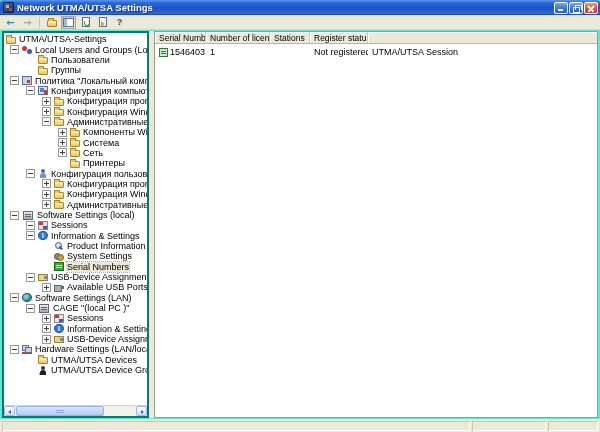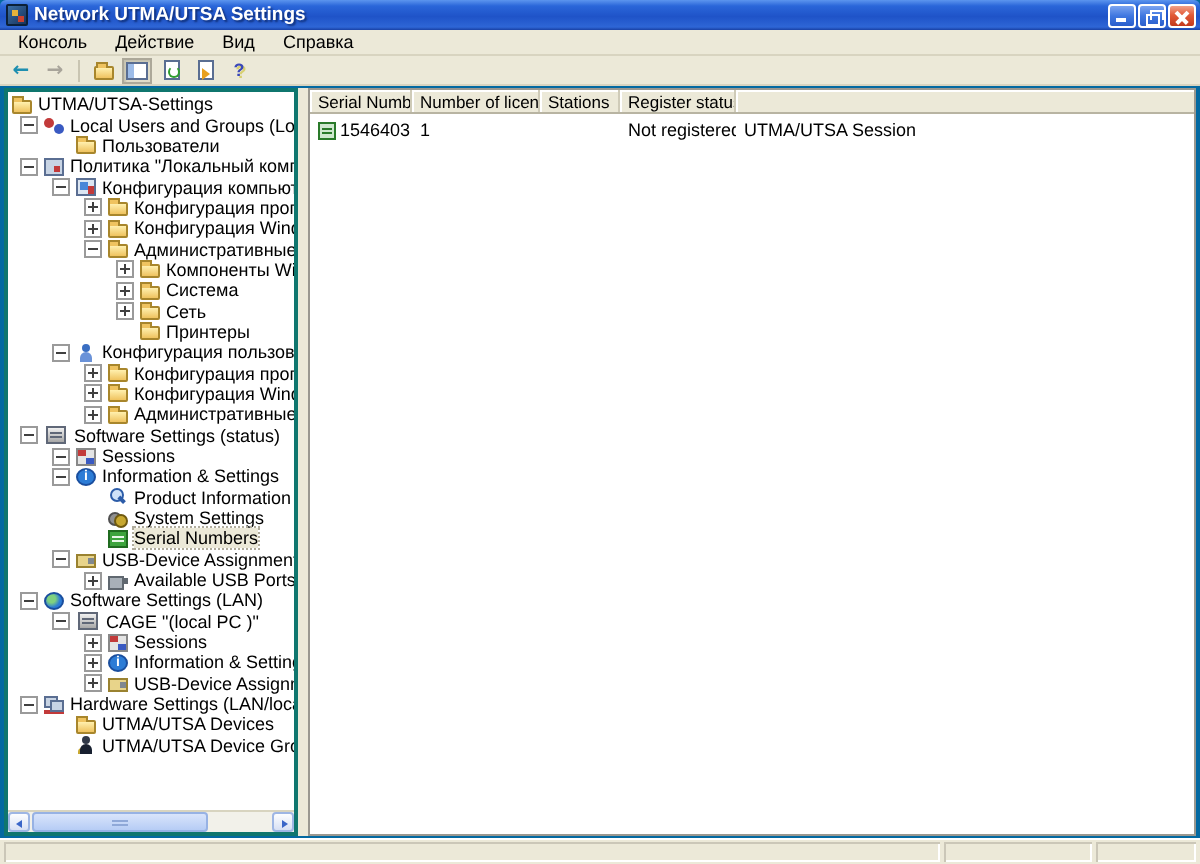--- a/index.html
+++ b/index.html
@@ -1,18 +1,18 @@
 <!DOCTYPE html>
 <html><head>
 <meta charset="utf-8">
 <style>
   * { margin:0; padding:0; box-sizing:border-box; }
   html,body { width:600px; height:432px; overflow:hidden; }
   body { font-family:"Liberation Sans","DejaVu Sans",sans-serif; font-size:9px; color:#000; background:#ECE9D8; }
-  .window { width:600px; height:432px; display:flex; flex-direction:column; background:#0369a1; }
+  .window { width:600px; height:432px; display:flex; flex-direction:column; background:#5eead4; }
 
   
   .titlebar { height:15px; flex:0 0 15px; display:flex; align-items:center; padding:0 2px 0 3px;
     background:linear-gradient(180deg,#5C95EE 0%,#2A66D9 20%,#1F53C8 55%,#2E66D6 90%,#1941A5 100%);
     border-radius:3px 3px 0 0; }
   .app-icon { width:11px; height:11px; flex:0 0 11px; margin-right:3px; position:relative;
     background:linear-gradient(135deg,#3A6EA5,#17335C); border:1px solid #0B2038; border-radius:1px; }
   .app-icon::before { content:''; position:absolute; left:2px; top:2px; width:3px; height:3px; background:#E8B33A; }
   .app-icon::after { content:''; position:absolute; right:1px; bottom:1px; width:3px; height:3px; background:#C84030; }
   .title-text { color:#fff; font-weight:bold; font-size:9.5px; text-shadow:1px 1px 1px #10307A; white-space:nowrap; flex:1 1 auto; }
@@ -136,26 +136,20 @@
   <div class="titlebar">
     <span class="app-icon"></span>
     <span class="title-text">Network UTMA/UTSA Settings</span>
     <span class="winbtns">
       <span class="wbtn min"></span>
       <span class="wbtn restore"></span>
       <span class="wbtn close"></span>
     </span>
   </div>
 
-  <div class="menubar">
-      <span class="menu-item">Консоль</span>
-      <span class="menu-item">Действие</span>
-      <span class="menu-item">Вид</span>
-      <span class="menu-item">Справка</span>
-    </div>
 
   <div class="toolbar">
       <span class="tbtn">
         <span class="g-arrow g-back">←</span>
       </span>
       <span class="tbtn">
         <span class="g-arrow g-fwd">→</span>
       </span>
       <span class="tsep"></span>
       <span class="tbtn">
@@ -188,20 +182,25 @@
             <span class="exp"></span>
             <span class="ti ti-users"></span>
             <span class="tlabel">Local Users and Groups (Local)</span>
           </div>
           <div class="trow">
             <span class="tsp" style="width: 32px;"></span>
             <span class="ti ti-folder"></span>
             <span class="tlabel">Пользователи</span>
           </div>
           <div class="trow">
+            <span class="tsp" style="width: 32px;"></span>
+            <span class="ti ti-folder"></span>
+            <span class="tlabel">Группы</span>
+          </div>
+          <div class="trow">
             <span class="tsp" style="width: 4px;"></span>
             <span class="exp"></span>
             <span class="ti ti-policy"></span>
             <span class="tlabel">Политика "Локальный компьютер"</span>
           </div>
           <div class="trow">
             <span class="tsp" style="width: 20px;"></span>
             <span class="exp"></span>
             <span class="ti ti-computer"></span>
             <span class="tlabel">Конфигурация компьютера</span>
@@ -268,21 +267,21 @@
           <div class="trow">
             <span class="tsp" style="width: 36px;"></span>
             <span class="exp plus"></span>
             <span class="ti ti-folder"></span>
             <span class="tlabel">Административные шаблоны</span>
           </div>
           <div class="trow">
             <span class="tsp" style="width: 4px;"></span>
             <span class="exp"></span>
             <span class="ti ti-server"></span>
-            <span class="tlabel">Software Settings (status)</span>
+            <span class="tlabel">Software Settings (local)</span>
           </div>
           <div class="trow">
             <span class="tsp" style="width: 20px;"></span>
             <span class="exp"></span>
             <span class="ti ti-sessions"></span>
             <span class="tlabel">Sessions</span>
           </div>
           <div class="trow">
             <span class="tsp" style="width: 20px;"></span>
             <span class="exp"></span>

